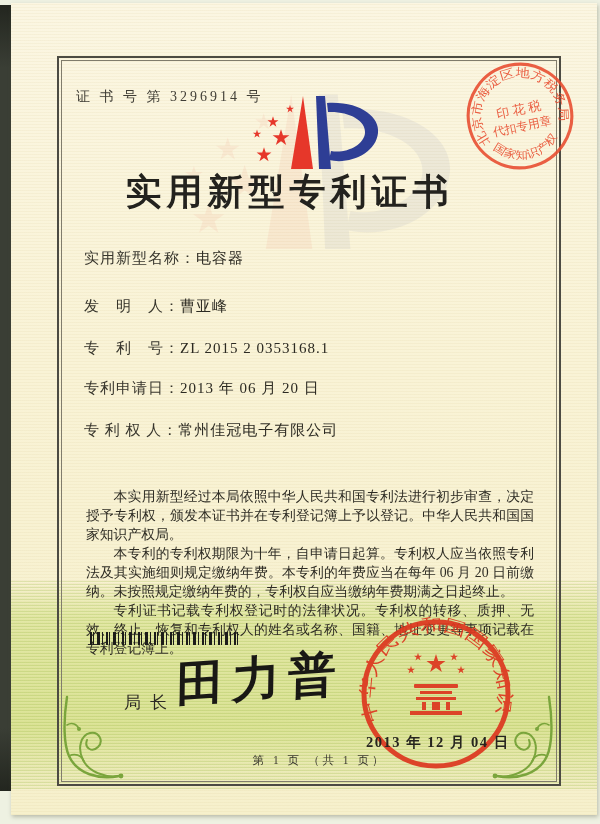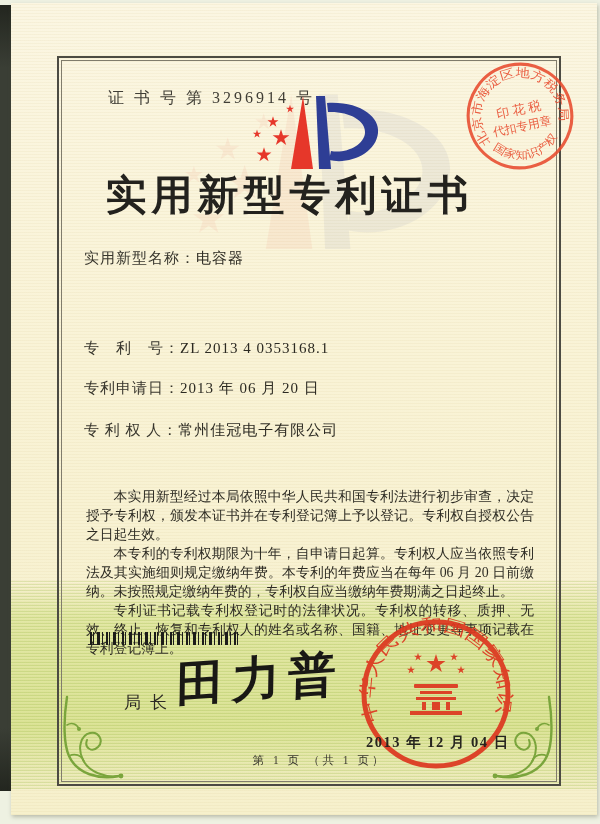--- a/index.html
+++ b/index.html
@@ -23,23 +23,23 @@
       repeating-linear-gradient(0deg,rgba(150,178,60,.26) 0 1px,transparent 1px 3px),
       linear-gradient(180deg,rgba(214,228,148,0) 0%,rgba(209,224,130,.55) 18%,rgba(203,220,118,.62) 70%,rgba(214,228,148,.15) 100%);}
 
   
   #frame{position:absolute;left:46px;top:53px;width:500px;height:726px;border:2px solid #4c4b43;}
   #frame::before{content:"";position:absolute;inset:2px;border:1px solid #807c6c;}
 
   .abs{position:absolute;}
   #watermark{left:130px;top:85px;width:330px;height:174px;opacity:.06;z-index:0;}
 
-  #cert-no{left:65px;top:85px;font-size:16px;letter-spacing:3px;color:#403e36;z-index:2;margin-left:32px;}
+  #cert-no{left:65px;top:85px;font-size:14px;letter-spacing:3px;color:#403e36;z-index:2;}
   #logo{left:221px;top:90px;width:156px;height:82px;z-index:2;}
-  #title{left:46px;top:165px;width:465px;text-align:center;font-size:41px;font-weight:700;
+  #title{left:46px;top:165px;width:465px;text-align:center;font-size:36px;font-weight:700;
     letter-spacing:5px;color:#23221e;z-index:2;}
 
   .field-row{left:73px;height:20px;font-size:15px;color:#37352c;z-index:2;white-space:pre;}
   .flabel{display:inline-block;letter-spacing:1px;color:#37352c;text-align:center;}
   .fvalue{letter-spacing:1px;color:#2c2a22;text-align:center;}
   #fr0{top:246px;} #fr1{top:294px;} #fr2{top:336px;} #fr3{top:376px;font-family:Liberation Serif, serif;} #fr4{top:418px;} #fr5{top:457px;}
 
   #body-text{left:75px;top:484px;width:448px;z-index:2;font-size:13.8px;line-height:19px;
     color:var(--ink);text-align:justify;}
   #body-text p{margin:0;text-indent:2em;}
@@ -118,26 +118,27 @@
         <circle cx="20" cy="34" r="2" fill="currentColor"></circle>
     </svg>
 
     <div id="cert-no" class="abs">证 书 号 第 3296914 号</div>
     <svg id="logo" class="abs" viewBox="0 0 156 82">
         <use href="#logoGroup"></use>
       </svg>
     <div id="title" class="abs">实用新型专利证书</div>
 
     <div id="fr0" class="abs field-row"><span class="flabel">实用新型名称：</span><span class="fvalue">电容器</span></div>
-    <div id="fr2" class="abs field-row"><span class="flabel">专　利　号：</span><span class="fvalue">ZL 2013 4 0353168.1</span></div>
+    <div id="fr1" class="abs field-row"><span class="flabel">发　明　人：</span><span class="fvalue">曹亚峰</span></div>
+    <div id="fr2" class="abs field-row"><span class="flabel">专　利　号：</span><span class="fvalue">ZL 2015 2 0353168.1</span></div>
     <div id="fr3" class="abs field-row"><span class="flabel">专利申请日：</span><span class="fvalue">2013 年 06 月 20 日</span></div>
     <div id="fr4" class="abs field-row"><span class="flabel">专 利 权 人：</span><span class="fvalue">常州佳冠电子有限公司</span></div>
 
     <div id="body-text" class="abs">
-      <p>本实用新型经过本局依照中华人民共和国专利法进行初步审查，决定授予专利权，颁发本证书并在专利登记簿上予以登记。专利权自授权公告之日起生效。</p>
+      <p>本实用新型经过本局依照中华人民共和国专利法进行初步审查，决定授予专利权，颁发本证书并在专利登记簿上予以登记。中华人民共和国国家知识产权局。</p>
       <p>本专利的专利权期限为十年，自申请日起算。专利权人应当依照专利法及其实施细则规定缴纳年费。本专利的年费应当在每年 06 月 20 日前缴纳。未按照规定缴纳年费的，专利权自应当缴纳年费期满之日起终止。</p>
       <p>专利证书记载专利权登记时的法律状况。专利权的转移、质押、无效、终止、恢复和专利权人的姓名或名称、国籍、地址变更等事项记载在专利登记簿上。</p>
     </div>
 
     <div id="barcode" class="abs"></div>
 
     <div id="signer-title" class="abs">局长</div>
     <div id="signature" class="abs">田力普</div>
 
     <svg id="seal" class="abs" viewBox="0 0 160 160">

